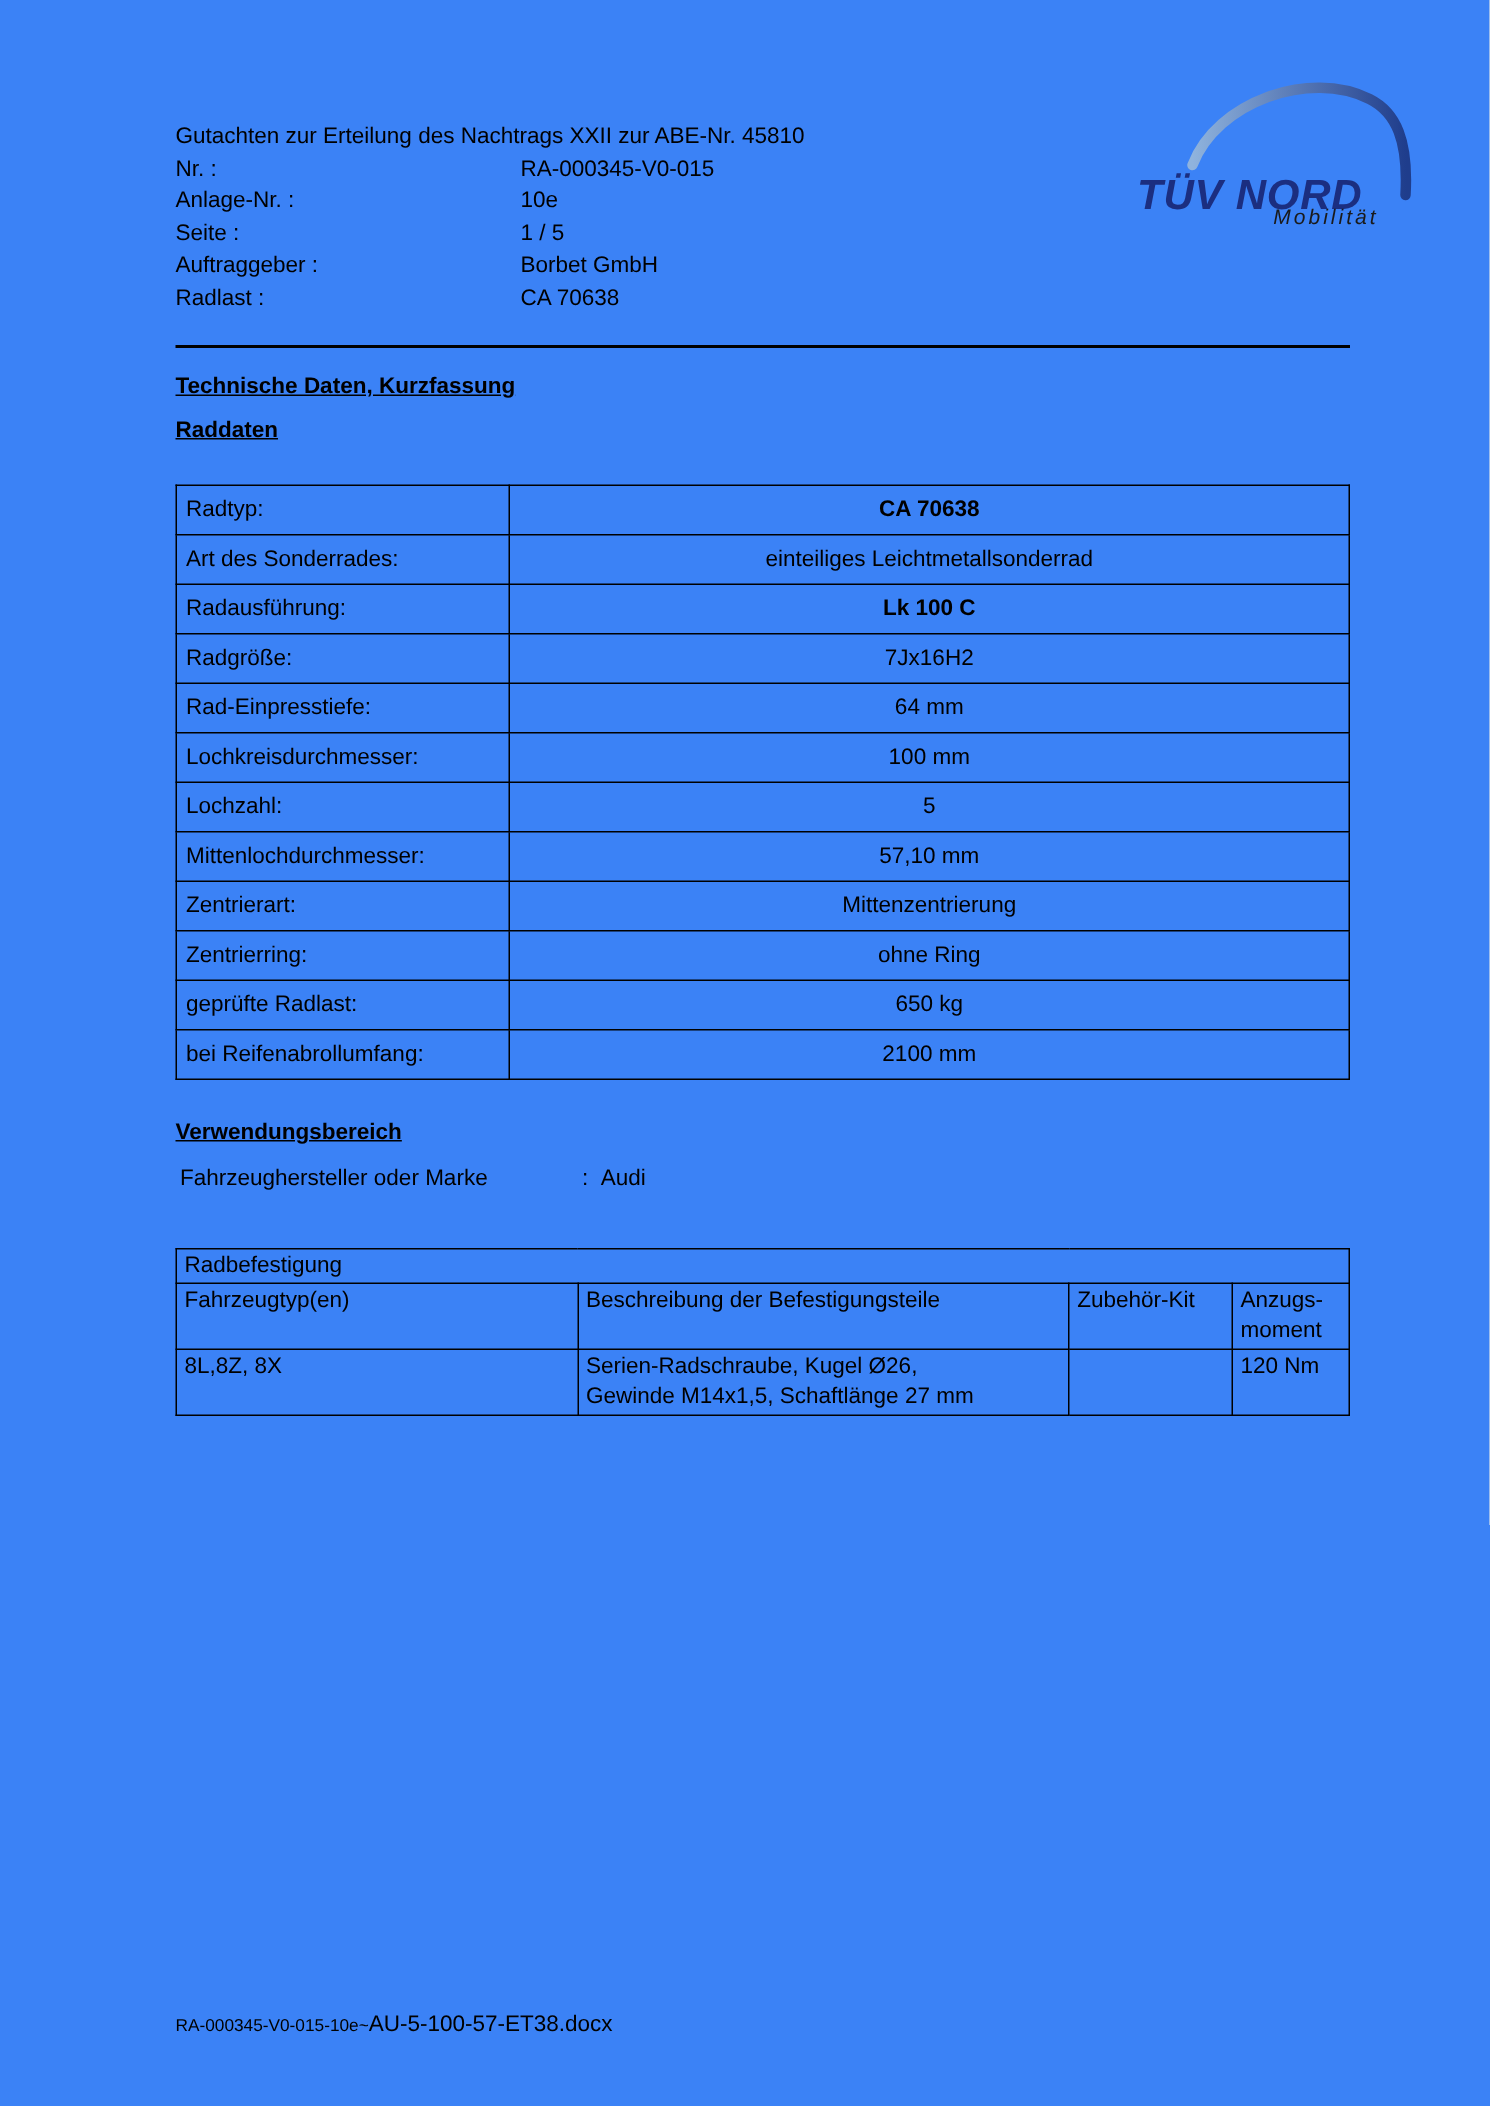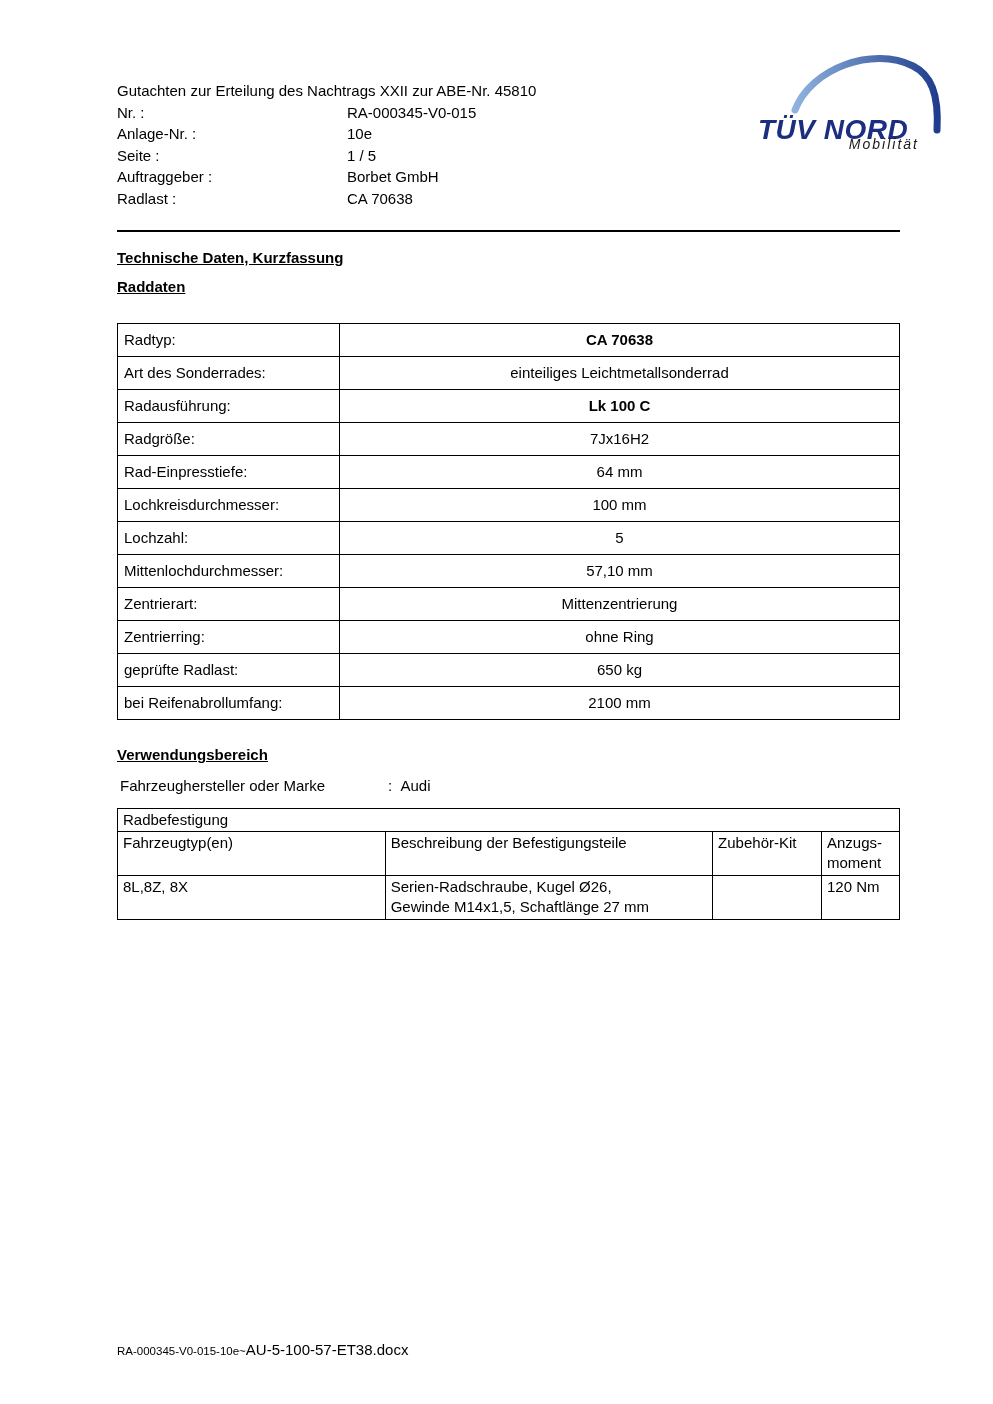--- a/index.html
+++ b/index.html
@@ -1,19 +1,19 @@
 <!DOCTYPE html>
 <html><head>
 <meta charset="utf-8">
 <style>
   * { box-sizing: border-box; }
   html,body { margin:0; padding:0; background:#e9e9e9; }
   body { font-family:"Liberation Sans", sans-serif; color:#000; }
   .page {
-    position:relative; width:993px; height:1404px; background:#ffffff;
+    position:relative; width:993px; height:1404px; background:#3b82f6;
     margin:0 auto; overflow:hidden;
   }
 
   
   .header-block { position:absolute; top:80px; left:117px; font-size:15px; line-height:21.5px; }
   .header-title { white-space:nowrap; }
   .header-fields { display:grid; grid-template-columns:230px auto; }
 
   
   .logo { position:absolute; left:752px; top:52px; width:195px; height:118px; }
@@ -41,21 +41,21 @@
   .raddaten { margin-top:26px; }
   .raddaten td { height:33px; }
   .raddaten td.lbl { width:222px; text-align:left; }
   .raddaten td.val { text-align:center; }
   .raddaten td.bold { font-weight:bold; }
 
   .verwendung-heading { margin-top:25px; margin-bottom:11px; }
   .hersteller-line { font-size:15px; line-height:20px; margin:0 0 0 3px; }
   .hersteller-label { display:inline-block; width:268px; }
 
-  .radbefestigung { margin-top:12px;border-radius:31px; }
+  .radbefestigung { margin-top:36px;border-radius:31px; }
   .radbefestigung td { vertical-align:top; padding:1px 5px; }
   .radbefestigung .title-cell { height:21px; }
   .radbefestigung .hdr td { height:44px; }
   .radbefestigung .data td { height:44px; }
   .rb-c1 { width:268px; }
   .rb-c2 { width:328px; }
   .rb-c3 { width:109px; }
   .rb-c4 { width:78px; }
 
   

